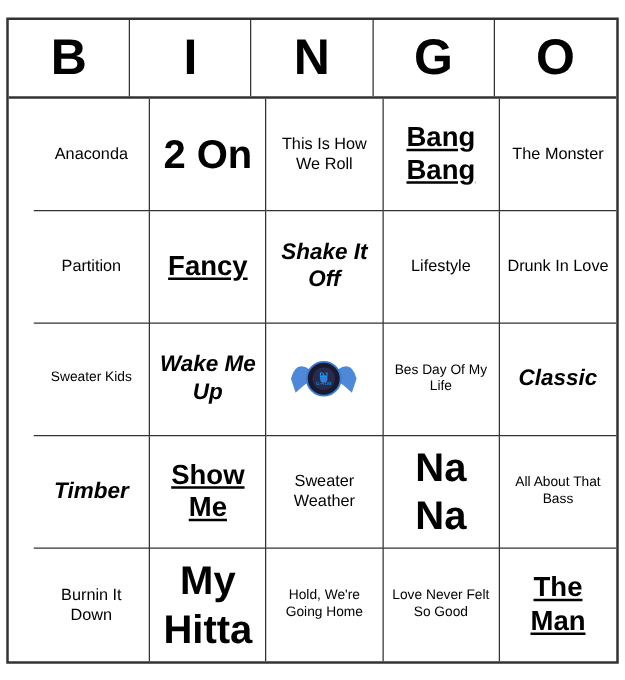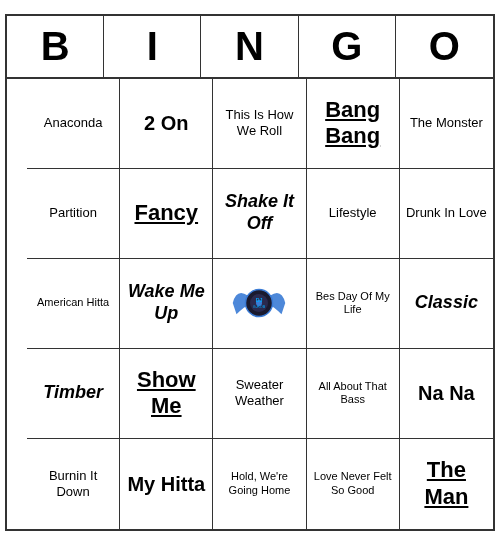--- a/index.html
+++ b/index.html
@@ -49,21 +49,21 @@
     }
     .bingo-cell:nth-child(5n) { border-right: none; justify-content: center; }
     .bingo-cell:nth-child(n+21) { border-bottom: none; }
     .cell-text {
       line-height: 1.2;
     }
     .size-small { font-size: 11px; }
     .size-medium { font-size: 13px; }
     .size-large { font-size: 18px; font-weight: bold; font-style: italic; }
     .size-xlarge { font-size: 22px; font-weight: bold; text-decoration: underline; }
-    .size-xxlarge { font-size: 20px; font-weight: bold; }
+    .size-xxlarge { font-size: 32px; font-weight: bold; }
 
     
     .dj-logo {
       width: 60px;
       height: 60px;
       position: relative;
     }
     .dj-logo svg {
       width: 100%;
       height: 100%;
@@ -105,21 +105,21 @@
       <div class="bingo-cell">
         <span class="cell-text size-large">Shake It Off</span>
       </div>
       <div class="bingo-cell">
         <span class="cell-text size-medium">Lifestyle</span>
       </div>
       <div class="bingo-cell">
         <span class="cell-text size-medium">Drunk In Love</span>
       </div>
       <div class="bingo-cell">
-        <span class="cell-text size-small">American Hitta</span>
+        <span class="cell-text size-small">Sweater Kids</span>
       </div>
       <div class="bingo-cell">
         <span class="cell-text size-large">Wake Me Up</span>
       </div>
       <div class="bingo-cell">
         <div class="dj-logo">
           <svg viewBox="0 0 80 80" xmlns="http://www.w3.org/2000/svg">
 
             <path d="M5,40 Q10,20 25,30 L30,40 Q20,45 10,55 Z" fill="#3a7bd5" opacity="0.9"></path>
 
@@ -144,24 +144,24 @@
       <div class="bingo-cell">
         <span class="cell-text size-large">Timber</span>
       </div>
       <div class="bingo-cell">
         <span class="cell-text size-xlarge">Show Me</span>
       </div>
       <div class="bingo-cell">
         <span class="cell-text size-medium">Sweater Weather</span>
       </div>
       <div class="bingo-cell">
-        <span class="cell-text size-small">All About That Bass</span>
+        <span class="cell-text size-xxlarge">Na Na</span>
       </div>
       <div class="bingo-cell">
-        <span class="cell-text size-xxlarge">Na Na</span>
+        <span class="cell-text size-small">All About That Bass</span>
       </div>
       <div class="bingo-cell">
         <span class="cell-text size-medium">Burnin It Down</span>
       </div>
       <div class="bingo-cell">
         <span class="cell-text size-xxlarge">My Hitta</span>
       </div>
       <div class="bingo-cell">
         <span class="cell-text size-small">Hold, We're Going Home</span>
       </div>

